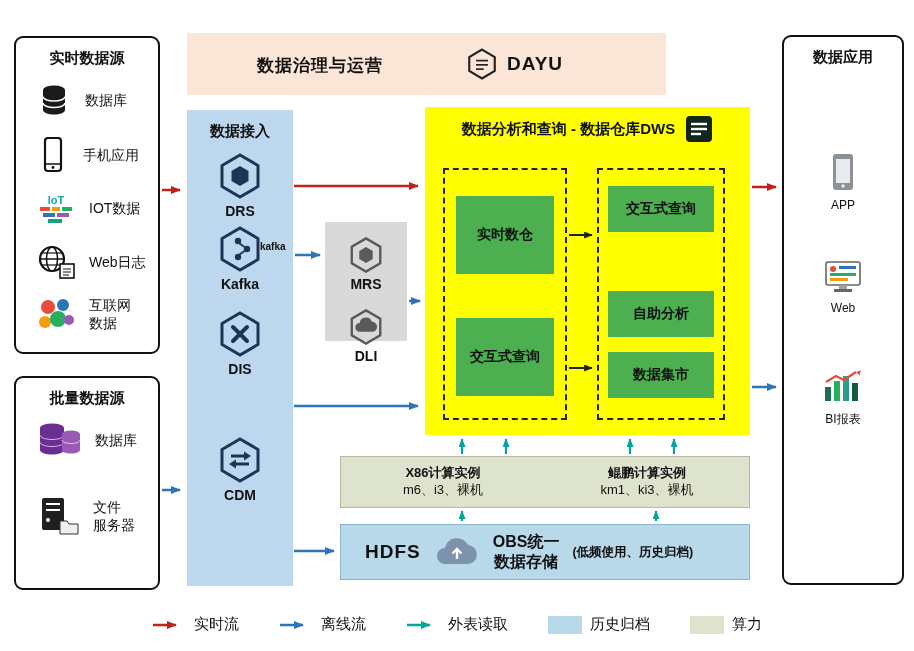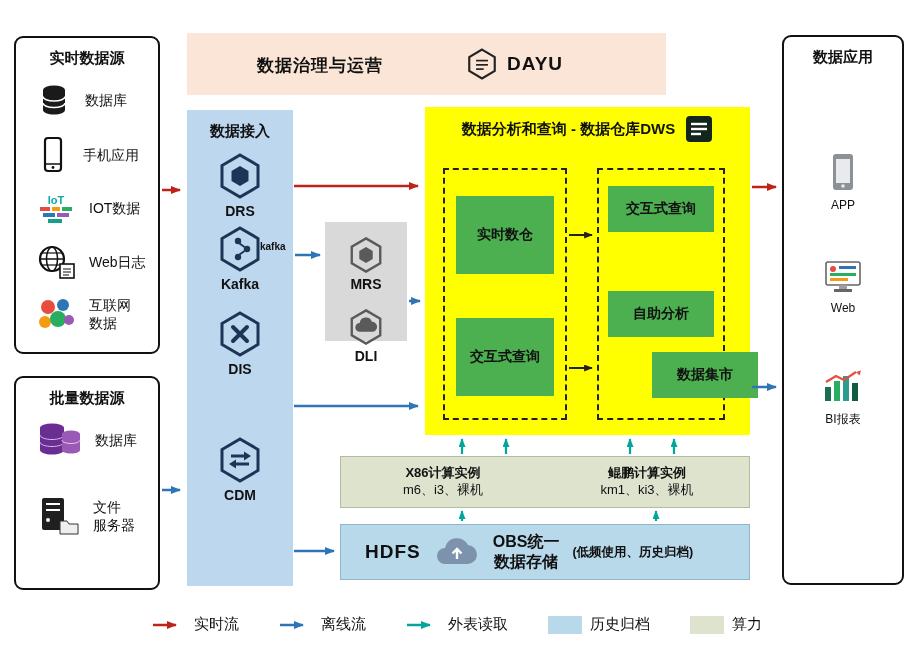--- a/index.html
+++ b/index.html
@@ -244,21 +244,21 @@
     </div>
 
     <div class="dashed-box" style="left:18px; top:61px; width:124px; height:252px;"></div>
     <div class="dashed-box" style="left:172px; top:61px; width:128px; height:252px;"></div>
 
     <div class="module" style="left:31px; top:89px; width:98px; height:78px;">实时数仓</div>
     <div class="module" style="left:31px; top:211px; width:98px; height:78px;">交互式查询</div>
 
     <div class="module" style="left:183px; top:79px; width:106px; height:46px;">交互式查询</div>
     <div class="module" style="left:183px; top:161px; width:106px; height:46px;margin-top:23px;">自助分析</div>
-    <div class="module" style="left:183px; top:245px; width:106px; height:46px;margin-left:44px;">数据集市</div>
+    <div class="module" style="left:183px; top:245px; width:106px; height:46px;">数据集市</div>
   </div>
 
   <div class="compute-box">
     <div class="compute-half">
       <div class="compute-title">X86计算实例</div>
       <div class="compute-spec">m6、i3、裸机</div>
     </div>
     <div class="compute-half">
       <div class="compute-title">鲲鹏计算实例</div>
       <div class="compute-spec">km1、ki3、裸机</div>

